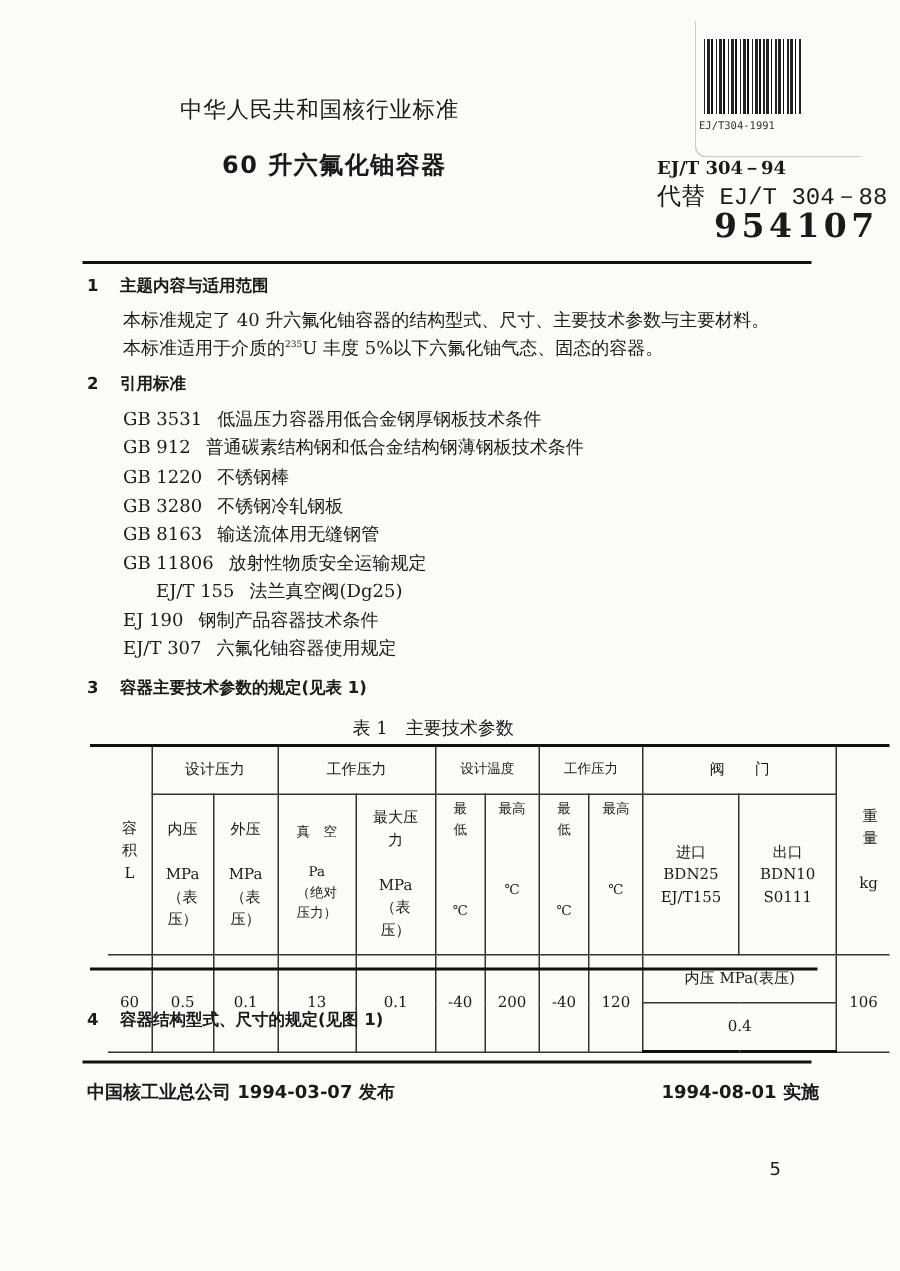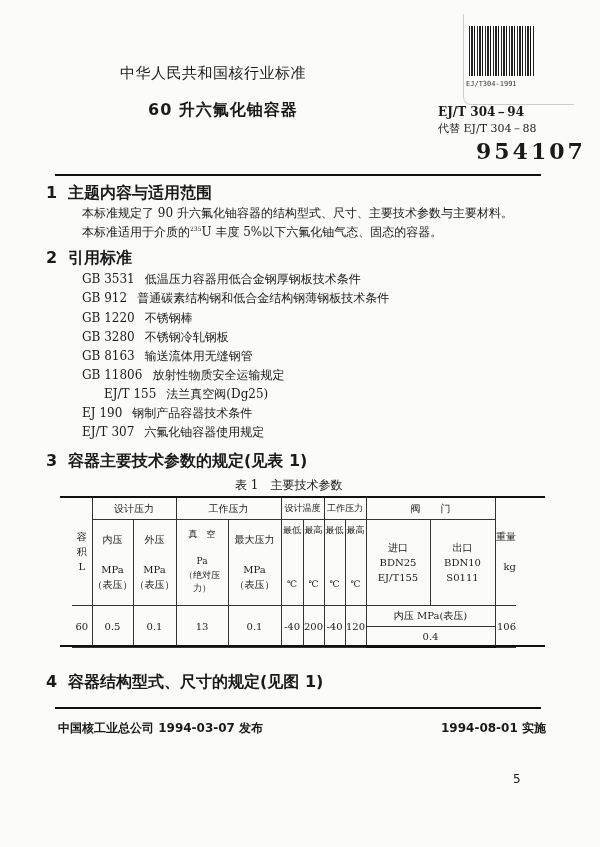--- a/index.html
+++ b/index.html
@@ -9,32 +9,32 @@
     overflow: hidden;
   }
   .abs { position: absolute; }
   .hdr-org { left: 120px; top: 64px; font-family: "DejaVu Sans", sans-serif; font-weight: normal; font-size: 15px; letter-spacing: 0.5px; }
   .hdr-title { left: 148px; top: 100px; font-family: "DejaVu Sans", sans-serif; font-weight: bold; font-size: 16px; letter-spacing: 1px; }
   .barcode-box { left: 463px; top: 14px; width: 110px; height: 90px; border-left: 1px solid #ccc; border-bottom: 1px solid #ccc; border-radius: 0 0 0 8px; }
   .barcode { position: absolute; left: 5px; top: 12px; width: 65px; height: 50px;
     background: repeating-linear-gradient(90deg, #222 0 1px, #fff 1px 2px, #222 2px 4px, #fff 4px 5px, #111 5px 6px, #fff 6px 8px); }
   .barcode-label { position: absolute; left: 2px; top: 66px; font-family: "DejaVu Sans Mono", monospace; font-size: 7px; color: #333; }
   .std-no { left: 438px; top: 104px; font-size: 12px; font-weight: bold; }
-  .std-replace { left: 438px; top: 121px; font-size: 11px; }
+  .std-replace { left: 438px; top: 121px; font-size: 16px; font-family: Liberation Mono, monospace; }
   .doc-code { left: 452px; top: 138px; font-size: 22px; font-weight: bold; letter-spacing: 3px; margin-left: 24px; }
   .rule { left: 55px; height: 2px; background: #111; }
-  .sec { left: 46px; font-family: "DejaVu Sans", sans-serif; font-weight: bold; font-size: 16px; }
+  .sec { left: 58px; font-family: "DejaVu Sans", sans-serif; font-weight: bold; font-size: 11px; }
   .sec .num { display: inline-block; width: 22px; }
   .para { left: 82px; font-size: 12px; }
   .ref { left: 82px; font-size: 12px; }
   .ref .code { display: inline-block; margin-right: 10px; text-align: right; }
   sup { font-size: 6px; }
   .tbl-cap { left: 235px; top: 477px; font-size: 12px; }
   table.main { position: absolute; left: 72px; top: 496px; border-collapse: collapse; font-size: 10px; text-align: center; }
-  table.main td { border: 1px solid #333; padding: 0; vertical-align: middle; line-height: 1.5; margin-top: 34px; }
+  table.main td { border: 1px solid #333; padding: 8px; vertical-align: middle; line-height: 1.5; margin-top: 34px; }
   table.main tr.top td { border-top: 2px solid #111; }
   table.main tr.bot td { border-bottom: 2px solid #111; }
   .edge-l { border-left: none !important; }
   .edge-r { border-right: none !important; text-align: right; }
   .foot-l { left: 58px; top: 720px; font-family: "DejaVu Sans", sans-serif; font-weight: bold; font-size: 12px; }
   .foot-r { left: 441px; top: 720px; font-family: "DejaVu Sans", sans-serif; font-weight: bold; font-size: 12px; }
   .page-no { left: 513px; top: 772px; font-family: "DejaVu Sans", sans-serif; font-size: 12px; }
 </style>
 </head>
 <body>
@@ -48,21 +48,21 @@
 </div>
 <div class="abs std-no">EJ/T 304－94</div>
 <div class="abs std-replace">代替 EJ/T 304－88</div>
 <div class="abs doc-code">954107</div>
 
 <div class="abs rule" style="top:174px; width:486px;"></div>
 
 <div class="abs sec" style="top:183px;">
   <span class="num">1</span><span>主题内容与适用范围</span>
 </div>
-<div class="abs para" style="top:205px;">本标准规定了 90 升六氟化铀容器的结构型式、尺寸、主要技术参数与主要材料。</div>
+<div class="abs para" style="top:205px;">本标准规定了 40 升六氟化铀容器的结构型式、尺寸、主要技术参数与主要材料。</div>
 <div class="abs para" style="top:224px;">
   <span>本标准适用于介质的</span><sup>235</sup><span>U 丰度 5%以下六氟化铀气态、固态的容器。</span>
 </div>
 
 <div class="abs sec" style="top:248px;">
   <span class="num">2</span><span>引用标准</span>
 </div>
 <div class="abs ref" style="top:271px;"><span class="code">GB 3531</span><span>低温压力容器用低合金钢厚钢板技术条件</span></div>
 <div class="abs ref" style="top:290px;"><span class="code">GB 912</span><span>普通碳素结构钢和低合金结构钢薄钢板技术条件</span></div>
 <div class="abs ref" style="top:310px;"><span class="code">GB 1220</span><span>不锈钢棒</span></div>

